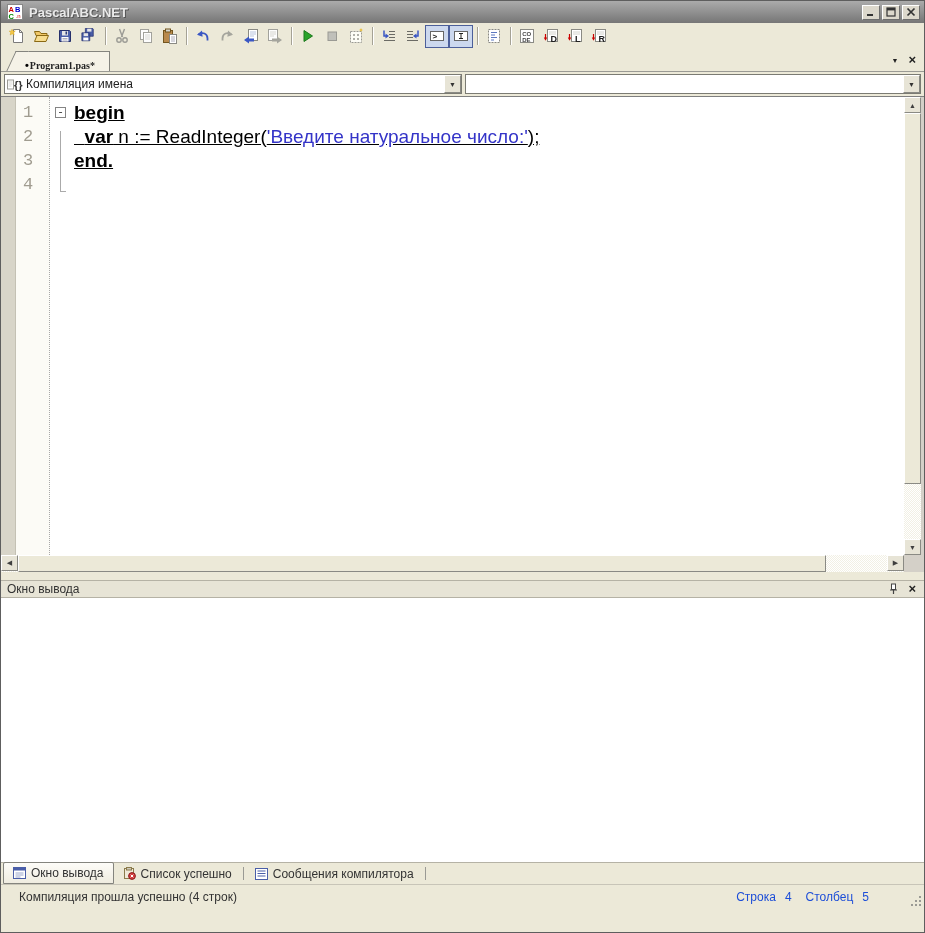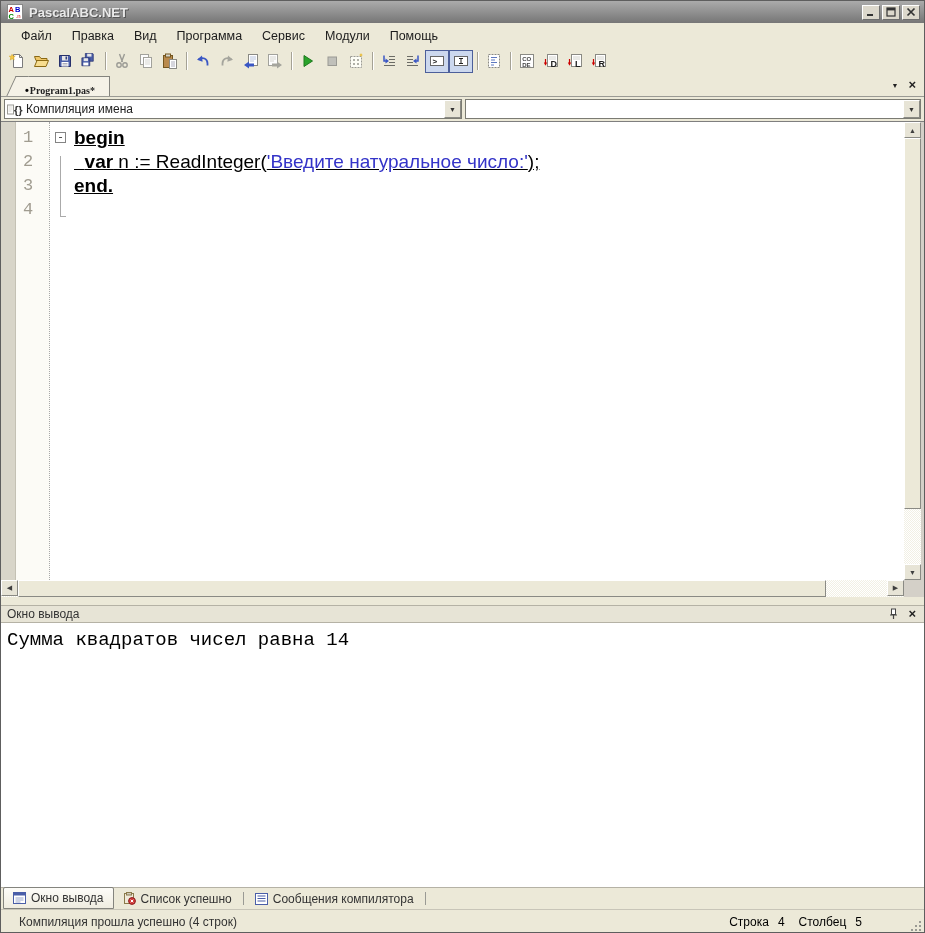--- a/index.html
+++ b/index.html
@@ -116,21 +116,21 @@
   .btab{display:flex;align-items:center;gap:5px;padding:2px 9px;height:21px;font-size:12px;color:#333;}
   .btab.active{background:linear-gradient(#fdfcf8,#efece0);border:1px solid #84847e;
     border-radius:2px 2px 0 0;height:22px;}
   .btab-ic{display:flex;flex:none;}
   .btab-sep{width:1px;height:13px;background:#9a9a94;margin:0 2px 4px 2px;}
 
   
   .statusbar{height:25px;flex:none;background:var(--chrome);border-top:1px solid #c8c5b8;
     display:flex;align-items:center;padding:0 6px;position:relative;}
   .status-msg{font-size:12px;color:#333;margin-left:12px;}
-  .statpos{position:absolute;right:48px;display:flex;align-items:center;font-size:12px;color:#000000;}
+  .statpos{position:absolute;right:41px;display:flex;align-items:center;font-size:12px;color:#1d4ed8;}
   .statpos .lbl{margin-right:9px;}
   .statpos .val{margin-right:14px;}
   .grip{position:absolute;right:2px;bottom:2px;display:flex;}
 </style>
 </head>
 <body>
 
 <div class="window">
 
   <div class="titlebar">
@@ -157,29 +157,20 @@
             </svg></span>
         </button>
         <button class="win-btn">
           <span><svg width="10" height="10" viewBox="0 0 10 10">
               <path d="M1.5 1.5l7 7M8.5 1.5l-7 7" stroke="#333" stroke-width="1.7"></path>
             </svg></span>
         </button>
       </span>
   </div>
 
-  <div class="menubar" id="menubar">
-      <div class="menu-item">Файл</div>
-      <div class="menu-item">Правка</div>
-      <div class="menu-item">Вид</div>
-      <div class="menu-item">Программа</div>
-      <div class="menu-item">Сервис</div>
-      <div class="menu-item">Модули</div>
-      <div class="menu-item">Помощь</div>
-    </div>
 
   <div class="toolbar" id="toolbar">
       <button class="tb-btn">
         <span class="tb-ic">
           <svg width="16" height="16" viewBox="0 0 16 16">
             <path d="M4.5 1.5h6l3 3v10h-9z" fill="#fff" stroke="#7b7b7b"></path>
             <path d="M10.5 1.5v3h3z" fill="#efefef" stroke="#7b7b7b"></path>
             <path d="M3 1.2l1 2L6.3 3 4.7 4.6 5.2 7 3.2 5.8 1.2 7l.5-2.4L.2 3l2.2.2z" fill="#f7c948" stroke="#c99700" stroke-width="0.4"></path>
           </svg>
         </span>
@@ -478,21 +469,20 @@
           <svg width="11" height="12" viewBox="0 0 11 12">
             <rect x="3.5" y="1" width="4" height="5.5" fill="#fff" stroke="#444"></rect>
             <path d="M2 7h7M5.5 7v4" stroke="#444" stroke-width="1.2"></path>
           </svg>
         </span>
       <span class="oh-close">×</span>
     </span>
   </div>
 
   <div class="outbody" id="outbody">
-      <div class="out-line">Сумма квадратов чисел равна 14</div>
     </div>
 
   <div class="btabs" id="btabs">
       <div class="btab active">
         <span class="btab-ic">
           <svg width="13" height="12" viewBox="0 0 13 12">
             <rect x="0.5" y="0.5" width="12" height="11" fill="#fff" stroke="#4a5ea8"></rect>
             <rect x="0.5" y="0.5" width="12" height="3" fill="#4a5ea8"></rect>
             <path d="M2.5 6h8M2.5 8h8M2.5 10h5" stroke="#9aa6cc" stroke-width="1"></path>
           </svg>

